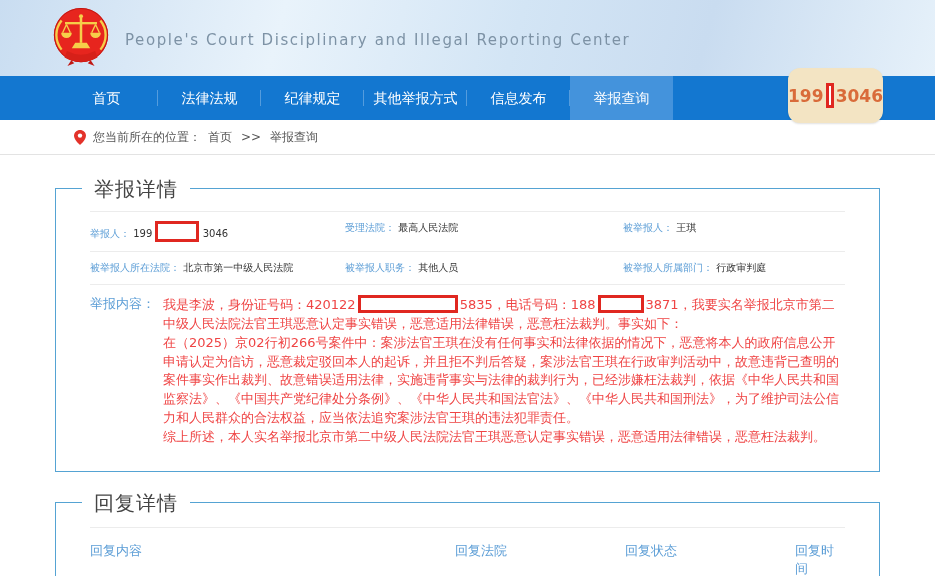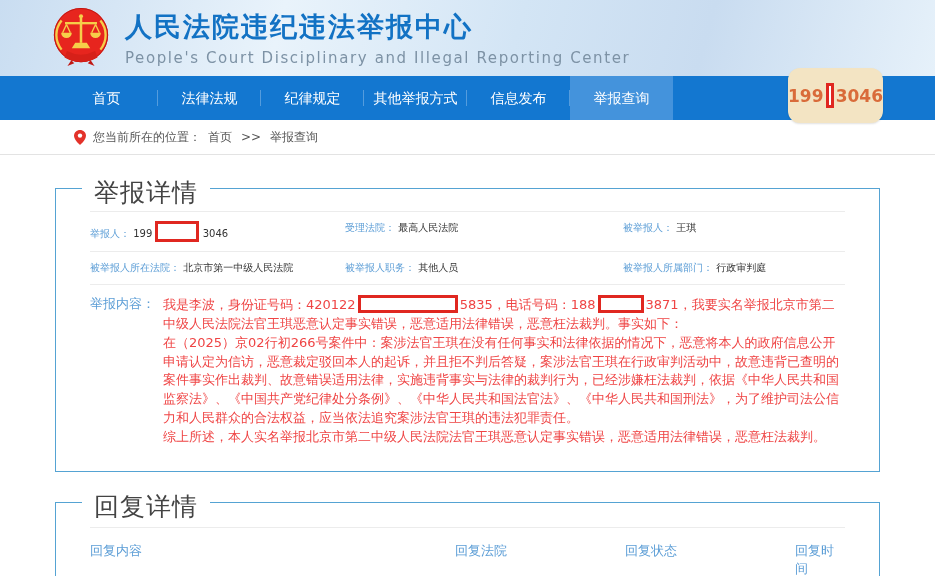--- a/index.html
+++ b/index.html
@@ -51,21 +51,21 @@
     display: flex; align-items: center; gap: 7px; padding-left: 74px;
     font-size: 12px; color: #555; background: #fff;
   }
   .breadcrumb a { color: #555; text-decoration: none; }
   .crumb-sep { margin: 0 2px; }
 
   
   .section { position: relative; border: 1px solid #55a3d3; margin: 0 55px; background: #fff; }
   .section-title {
     position: absolute; top: -13px; left: 26px; background: #fff;
-    padding: 0 12px; font-size: 25px; color: #444; letter-spacing: 1px;
+    padding: 0 12px; font-size: 20px; color: #444; letter-spacing: 1px;
   }
   .section.report { margin-top: 33px; padding: 22px 0 12px; }
   .section.reply  { margin-top: 30px; padding: 24px 0 26px; }
 
   .row { display: flex; margin: 0 34px; border-top: 1px solid #ececec; padding: 9px 0; font-size: 10px; }
   .cell-1 { width: 255px; } .cell-2 { width: 250px; } .cell-3 { flex: 1; margin-left: 28px; }
   .lbl { color: #5b9dd6; }
   .val { color: #333; }
 
   .content-row { display: flex; margin: 0 34px; border-top: 1px solid #ececec; padding: 10px 0 12px; font-size: 13px; }
@@ -94,21 +94,20 @@
     <path d="M17 19 L13 27.5 M17 19 L21 27.5" stroke="#f6cf49" stroke-width="1.4" fill="none"></path>
     <path d="M47 19 L43 27.5 M47 19 L51 27.5" stroke="#f6cf49" stroke-width="1.4" fill="none"></path>
     <path d="M11.5 27.5 h11 a5.5 5.5 0 0 1 -11 0 z" fill="#f6cf49"></path>
     <path d="M41.5 27.5 h11 a5.5 5.5 0 0 1 -11 0 z" fill="#f6cf49"></path>
     <path d="M26 38 h12 l3.5 5.5 h-19 z" fill="#f6cf49"></path>
     <path d="M15 53 Q32 62 49 53 L46.5 46.5 Q32 54 17.5 46.5 Z" fill="#d62019"></path>
     <path d="M22 56 l-4 6 l7 -3 z" fill="#c01712"></path>
     <path d="M42 56 l4 6 l-7 -3 z" fill="#c01712"></path>
   </svg>
   <div class="title-block">
-    <div class="site-title">人民法院违纪违法举报中心</div>
     <div class="site-subtitle">People's Court Disciplinary and Illegal Reporting Center</div>
   </div>
 </div>
 
 <div class="nav">
   <div class="nav-inner">
     <a class="nav-item">首页</a>
     <a class="nav-item">法律法规</a>
     <a class="nav-item">纪律规定</a>
     <a class="nav-item">其他举报方式</a>

